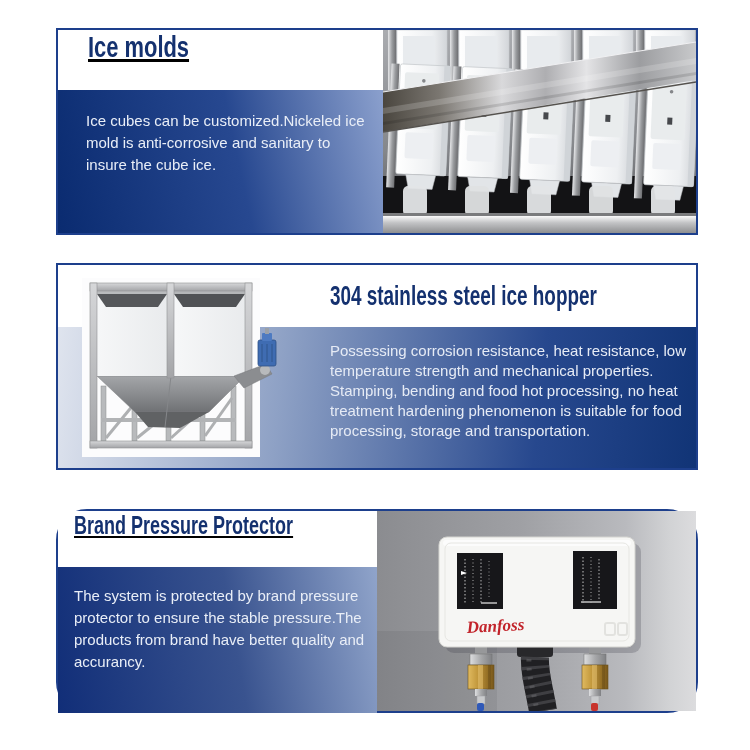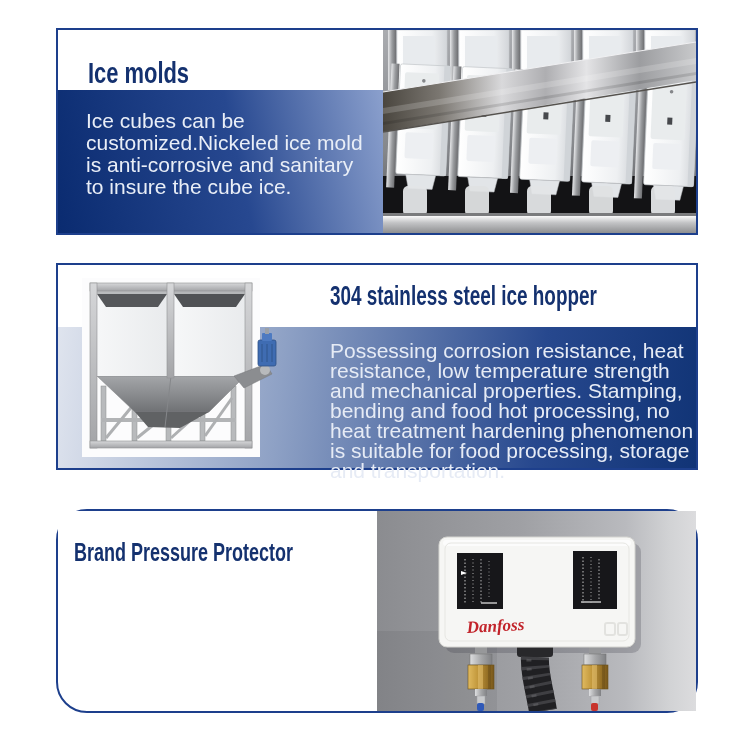--- a/index.html
+++ b/index.html
@@ -12,22 +12,23 @@
 
   .card {
     position:absolute; left:56px; width:642px;
     border:2px solid #1d3f8c; box-sizing:border-box; background:#ffffff;
   }
   .card1 { top:28px;  height:207px; }
   .card2 { top:263px; height:207px; }
   .card3 { top:509px; height:204px;border-radius:31px; }
 
   .titlebox {
-    position:absolute; background:#ffffff; display:flex; align-items:flex-end; z-index:2;
+    position:absolute; background:#ffffff; display:flex; align-items:flex-start; z-index:2;
     box-sizing:border-box;
+    text-decoration:underline;
   }
   .card1 .titlebox { left:0; top:0; width:325px; height:60px; padding-left:30px; }
   .card3 .titlebox { left:0; top:0; width:319px; height:56px; padding-left:16px; }
 
   .card-title {
     margin:0; font-weight:bold; color:#14316f; white-space:nowrap;
     transform:scaleX(.73); transform-origin:0 50%;
   }
   .card1 .card-title { font-size:30px; }
   .card2 .card-title { font-size:27px; transform:scaleX(.70); }
@@ -41,21 +42,21 @@
   .card3 .panel {
     left:0; top:56px; width:319px; height:146px;
     background:linear-gradient(80deg,#112e78 0%, #39538f 55%, #90a4ca 100%);
   }
   .card2 .band { position:absolute; left:0; top:0; right:0; height:62px; background:#ffffff; z-index:1; }
   .card2 .panel {
     left:0; top:62px; right:0; height:141px;
     background:linear-gradient(96deg,#dfe4ee 0%, #8ea1c5 35%, #27488e 75%, #113476 100%);
   }
 
-  .body-text { margin:0; color:#e9eef7; font-size:21px; line-height:22px; }
+  .body-text { margin:0; color:#e9eef7; font-size:15px; line-height:22px; }
   .card1 .body-text { padding:20px 0 0 28px; width:284px; }
   .card3 .body-text { padding:18px 0 0 16px; width:306px; }
   .card2 .body-text {
     position:absolute; left:272px; top:76px; width:376px; z-index:2;
     line-height:20px; color:#e6ebf5;
   }
   .card2 .card-title { position:absolute; left:272px; top:16px; z-index:2; }
 
   .photo { position:absolute; margin:0; z-index:3; }
   .card1 .photo { right:0; top:0; width:313px; height:203px; }
@@ -227,20 +228,23 @@
           <rect x="183" y="50" width="4" height="6" fill="#9aa0a8"></rect>
         </g>
       </svg>
     </figure>
   </section>
 
   <section class="card card3">
     <div class="titlebox">
       <h2 class="card-title">Brand Pressure Protector</h2>
     </div>
+    <div class="panel">
+      <p class="body-text">The system is protected by brand pressure protector to ensure the stable pressure.The products from brand have better quality and accurancy.</p>
+    </div>
     <figure class="photo">
       <svg viewBox="0 0 319 200" width="319" height="200">
         <defs>
           <linearGradient id="pp-wall" x1="0" y1="0" x2="1" y2="0">
             <stop offset="0" stop-color="#8b8c90"></stop>
               <stop offset="0.45" stop-color="#9fa0a4"></stop>
             <stop offset="0.78" stop-color="#b9babe"></stop>
               <stop offset="0.92" stop-color="#d2d3d5"></stop>
             <stop offset="1" stop-color="#dcdcde"></stop>
           </linearGradient>

